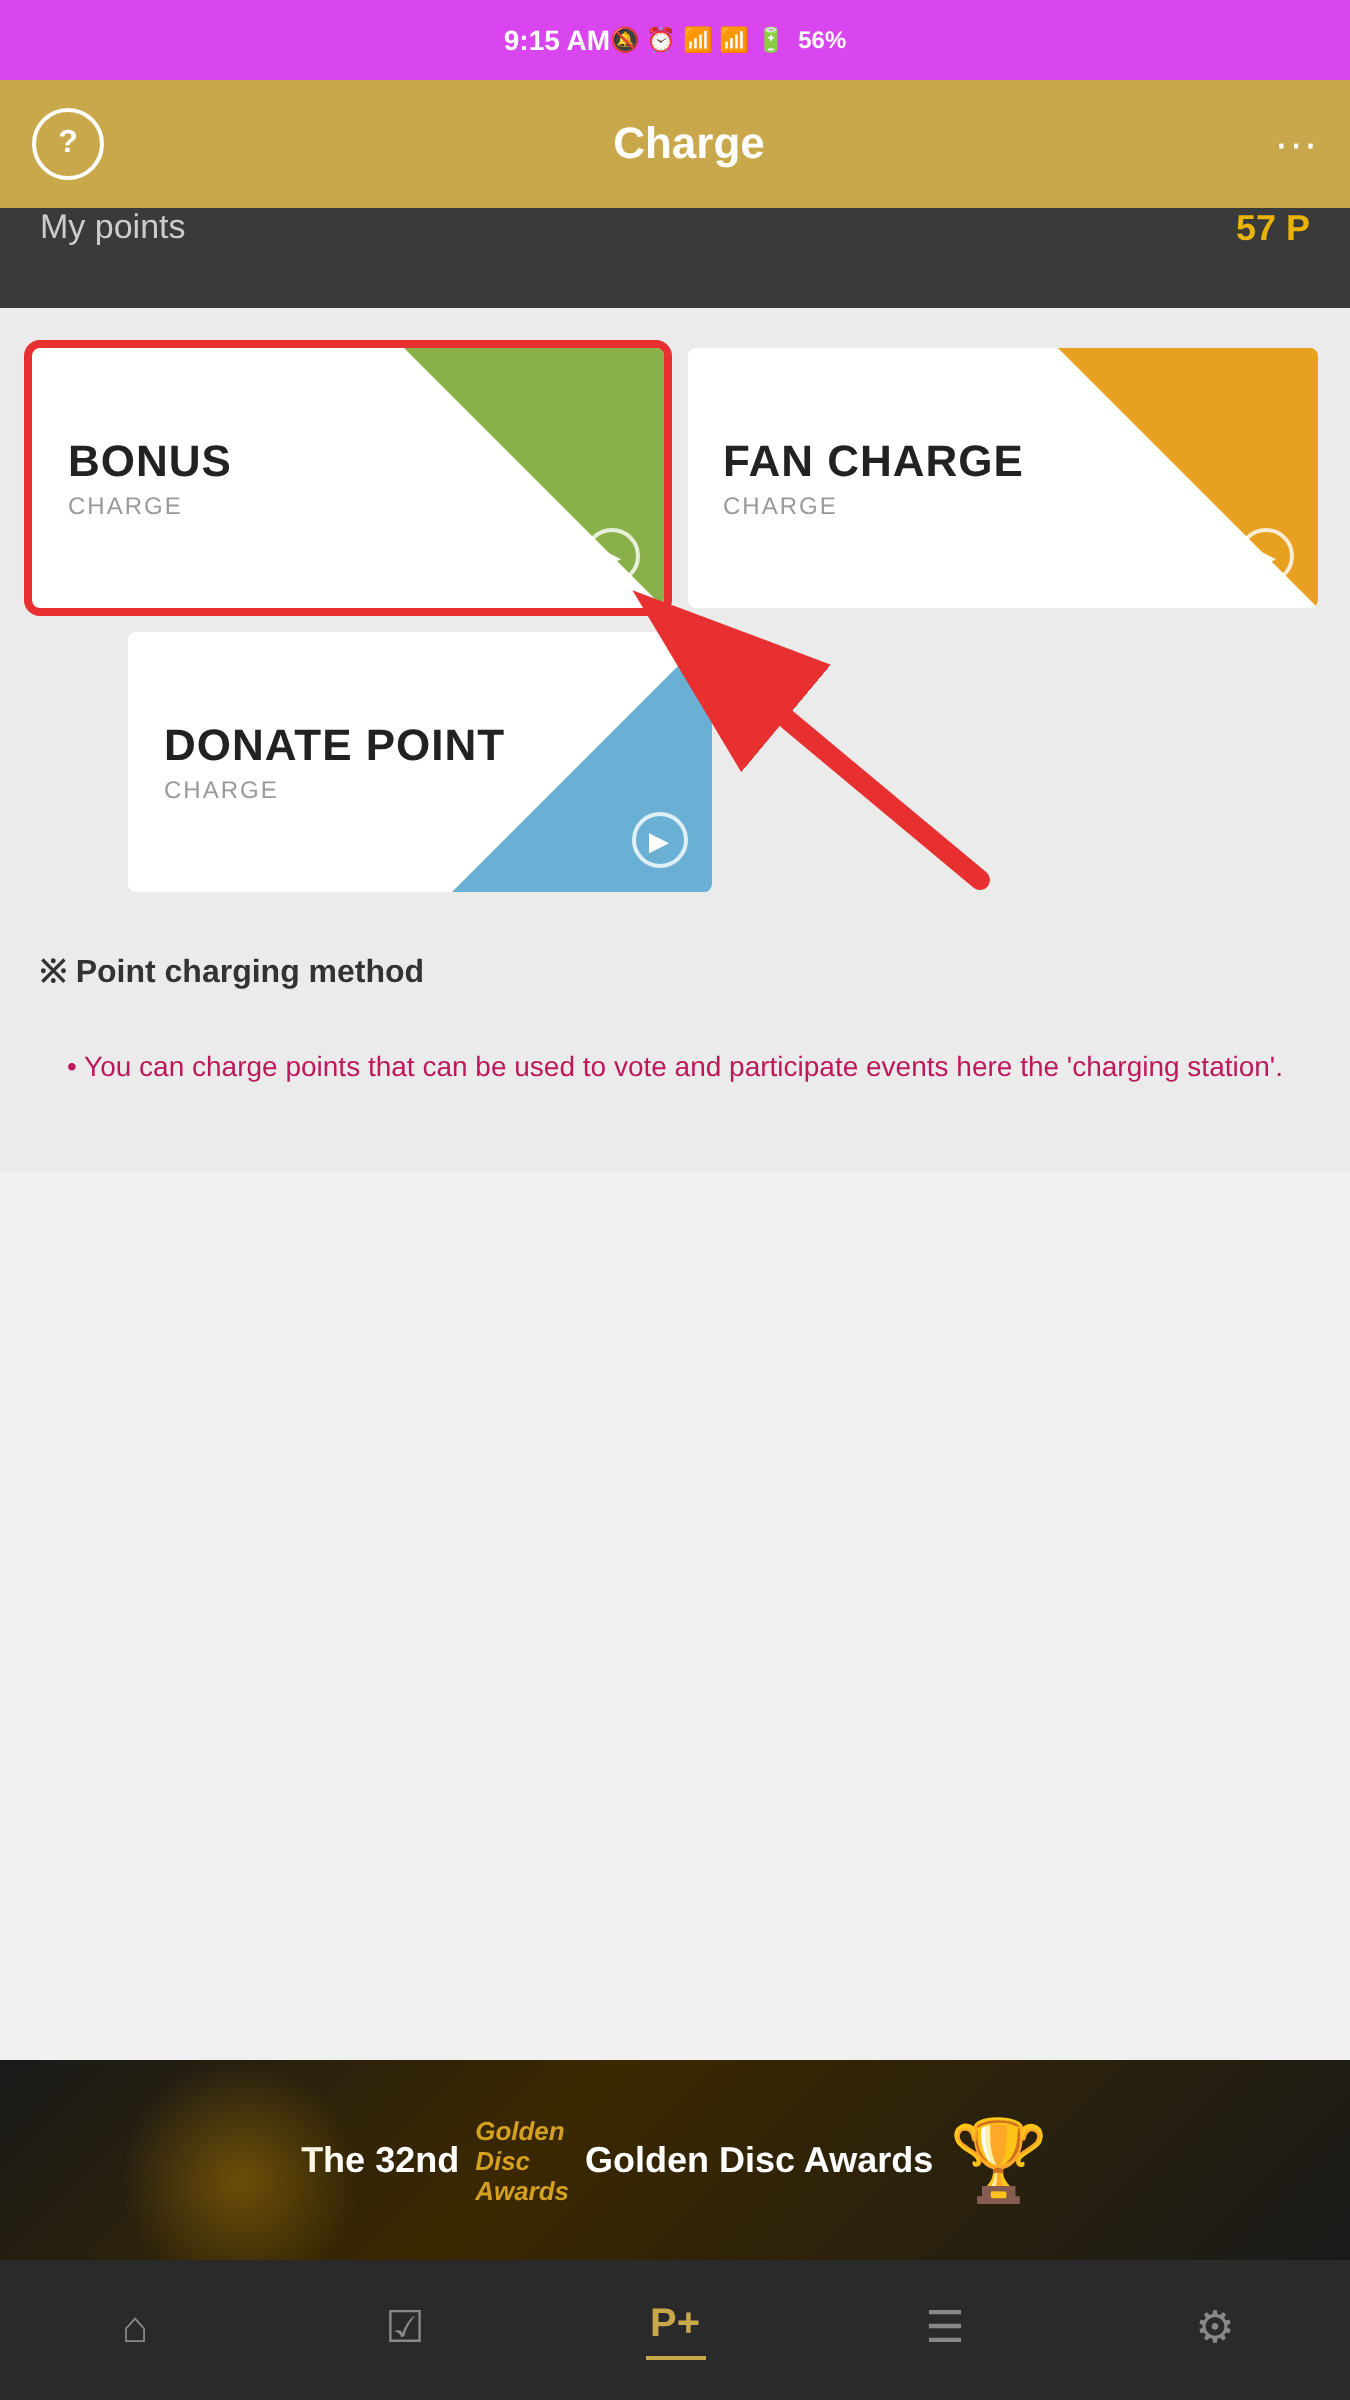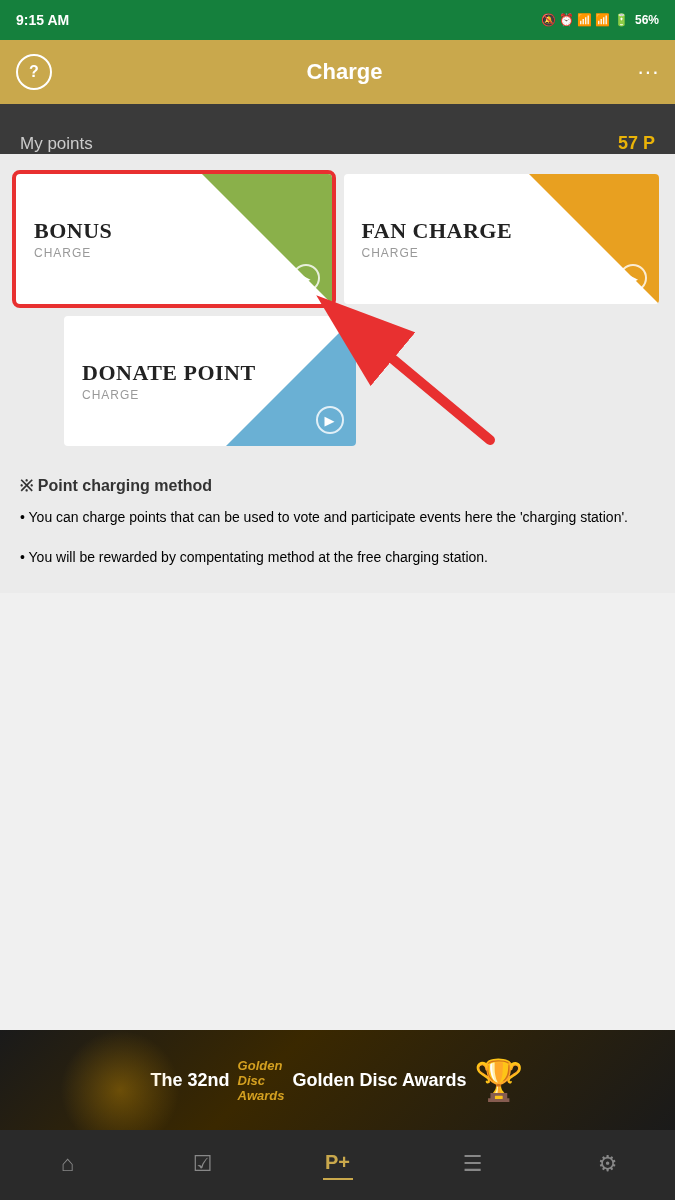--- a/index.html
+++ b/index.html
@@ -8,25 +8,25 @@
       width: 675px;
       height: 1200px;
       font-family: 'Arial', sans-serif;
       background: #f0f0f0;
       overflow: hidden;
       position: relative;
     }
 
     
     .status-bar {
-      background: #15803d;
+      background: #d946ef;
       height: 40px;
       display: flex;
       align-items: center;
-      justify-content: space-between;
+      justify-content: center;
       padding: 0 16px;
       color: white;
       font-size: 14px;
       font-weight: bold;
     }
     .status-right {
       display: flex;
       align-items: center;
       gap: 6px;
       font-size: 12px;
@@ -61,21 +61,21 @@
     .header-chat {
       color: white;
       font-size: 22px;
     }
 
     
     .my-points-bar {
       background: #3a3a3a;
       height: 50px;
       display: flex;
-      align-items: flex-end;
+      align-items: flex-start;
       justify-content: space-between;
       padding: 0 20px;
     }
     .my-points-label {
       color: #cccccc;
       font-size: 17px;
     }
     .my-points-value {
       color: #eab308;
       font-size: 18px;
@@ -114,21 +114,20 @@
       position: absolute;
       top: 50%;
       left: 18px;
       transform: translateY(-50%);
     }
     .card-title {
       font-size: 22px;
       font-weight: 900;
       color: #222;
       letter-spacing: 0.5px;
-      font-family: Liberation Serif, serif;
     }
     .card-subtitle {
       font-size: 12px;
       color: #999;
       font-weight: normal;
       margin-top: 2px;
       letter-spacing: 1px;
     }
 
     
@@ -192,26 +191,27 @@
     }
 
     
     .info-section {
       padding: 4px 4px;
     }
     .info-title {
       font-size: 16px;
       font-weight: bold;
       color: #333;
-      margin-bottom: 10px;
+      margin-bottom: 26px;
     }
     .info-text {
       font-size: 14px;
-      color: #000000;
+      color: #be185d;
       line-height: 1.6;
+      text-align: center;
     }
 
     
     .banner {
       position: absolute;
       bottom: 70px;
       left: 0;
       right: 0;
       height: 100px;
       background: linear-gradient(135deg, #1a1a1a 0%, #3a2800 40%, #1a1a1a 100%);
@@ -344,21 +344,20 @@
       <div class="card-arrow-icon">▶</div>
     </div>
 
     <div class="card-placeholder"></div>
   </div>
 
   <div class="info-section">
     <div class="info-title">※ Point charging method</div>
     <div class="info-text">• You can charge points that can be used to vote and participate events here the 'charging station'.</div>
     <br>
-    <div class="info-text">• You will be rewarded by compentating method at the free charging station.</div>
   </div>
 
 </div>
 
 <svg class="svg-arrow" width="220" height="160" viewBox="0 0 220 160">
   <defs>
     <marker id="arrowhead" markerWidth="10" markerHeight="7" refX="3" refY="3.5" orient="auto">
       <polygon points="0 0, 10 3.5, 0 7" fill="#e83030"></polygon>
     </marker>
   </defs>

